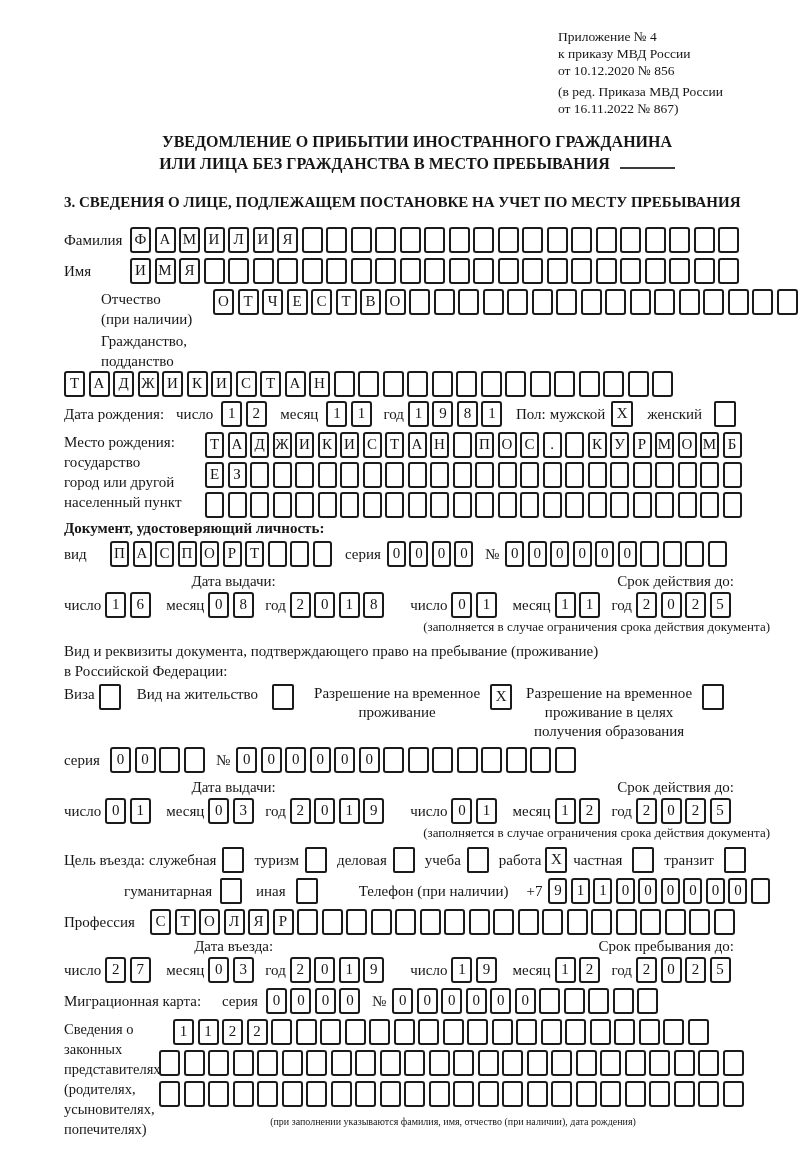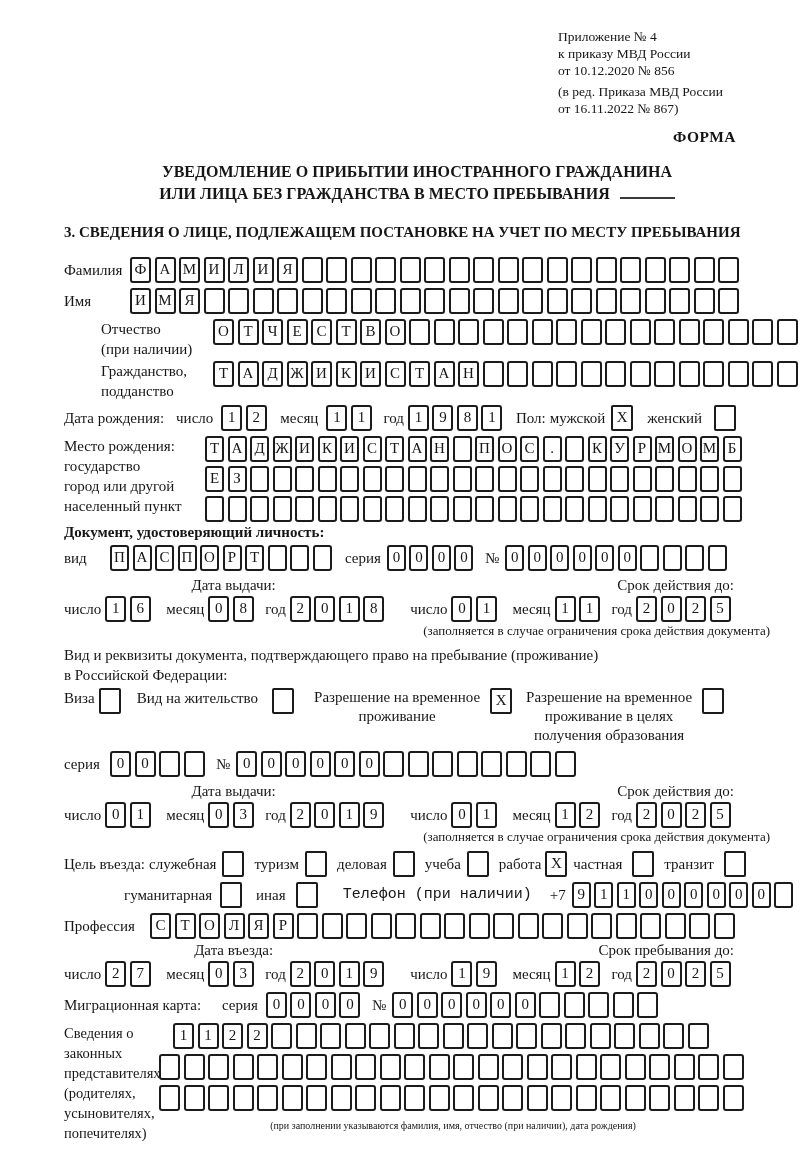--- a/index.html
+++ b/index.html
@@ -42,41 +42,40 @@
   .dpg-left { width:352px; }
   .dpg-right { margin-left:auto; margin-right:36px; }
   .dp-note { text-align:right; font-size:13px; line-height:16px; margin-top:1px; }
   .para { margin-top:6px; line-height:20px; }
   .tc { text-align:center; line-height:19px; }
   .rep-note { font-size:10px; text-align:center; margin-top:6px; line-height:17px; }
   .w46{width:46px;} .w66{width:66px;} .w86{width:86px;} .w95{width:95px; font-size:14.5px;}
   .w112{width:112px;margin-left:37px;} .w140{width:140px;} .w141{width:141px;}
   .ml4{margin-left:4px;} .ml6{margin-left:6px;} .ml8{margin-left:8px;} .ml10{margin-left:10px;}
   .ml12{margin-left:12px;} .ml14{margin-left:14px;} .ml16{margin-left:16px;} .ml18{margin-left:18px;}
-  .ml20{margin-left:20px;} .ml24{margin-left:25px;font-family:Liberation Mono, monospace;} .ml60{margin-left:60px;}
-  .mt2{margin-top:2px;} .mt3{margin-top:3px;} .mt4{margin-top:4px;} .mt5{margin-top:5px;}
+  .ml20{margin-left:20px;} .ml24{margin-left:41px;} .ml60{margin-left:60px;}
+  .mt2{margin-top:2px;flex-direction:column;} .mt3{margin-top:3px;} .mt4{margin-top:4px;} .mt5{margin-top:5px;}
   .mt6{margin-top:6px;} .mt14{margin-top:14px;}
 </style>
 </head>
 <body>
 
 <div class="page">
 
   <div class="hdr">
     <div class="hdr-block">
       <div>Приложение № 4</div>
       <div>к приказу МВД России</div>
       <div>от 10.12.2020 № 856</div>
       <div class="hdr-sp"></div>
       <div>(в ред. Приказа МВД России</div>
       <div>от 16.11.2022 № 867)</div>
     </div>
   </div>
 
-  <div class="forma">ФОРМА</div>
 
   <div class="title">
     <div>УВЕДОМЛЕНИЕ О ПРИБЫТИИ ИНОСТРАННОГО ГРАЖДАНИНА</div>
     <div><span>ИЛИ ЛИЦА БЕЗ ГРАЖДАНСТВА В МЕСТО ПРЕБЫВАНИЯ</span><span class="title-underline"></span></div>
   </div>
 
   <div class="sec">3. СВЕДЕНИЯ О ЛИЦЕ, ПОДЛЕЖАЩЕМ ПОСТАНОВКЕ НА УЧЕТ ПО МЕСТУ ПРЕБЫВАНИЯ</div>
 
   <div class="row mt14 ac">
     <div class="lbl w66">Фамилия</div>

